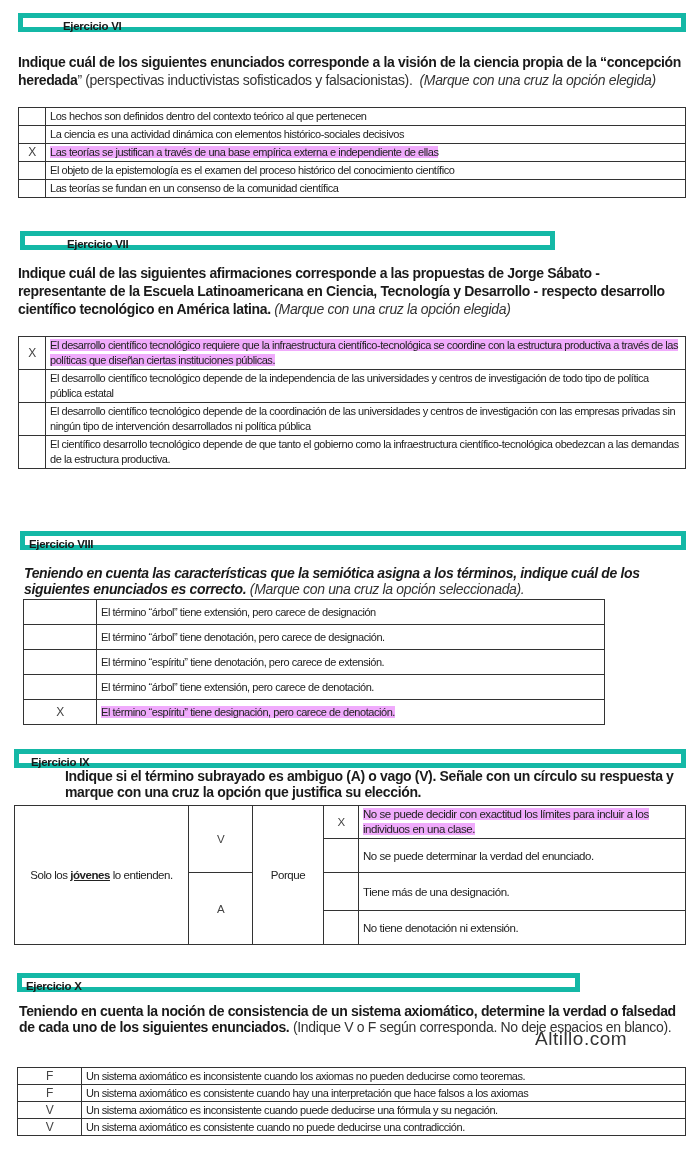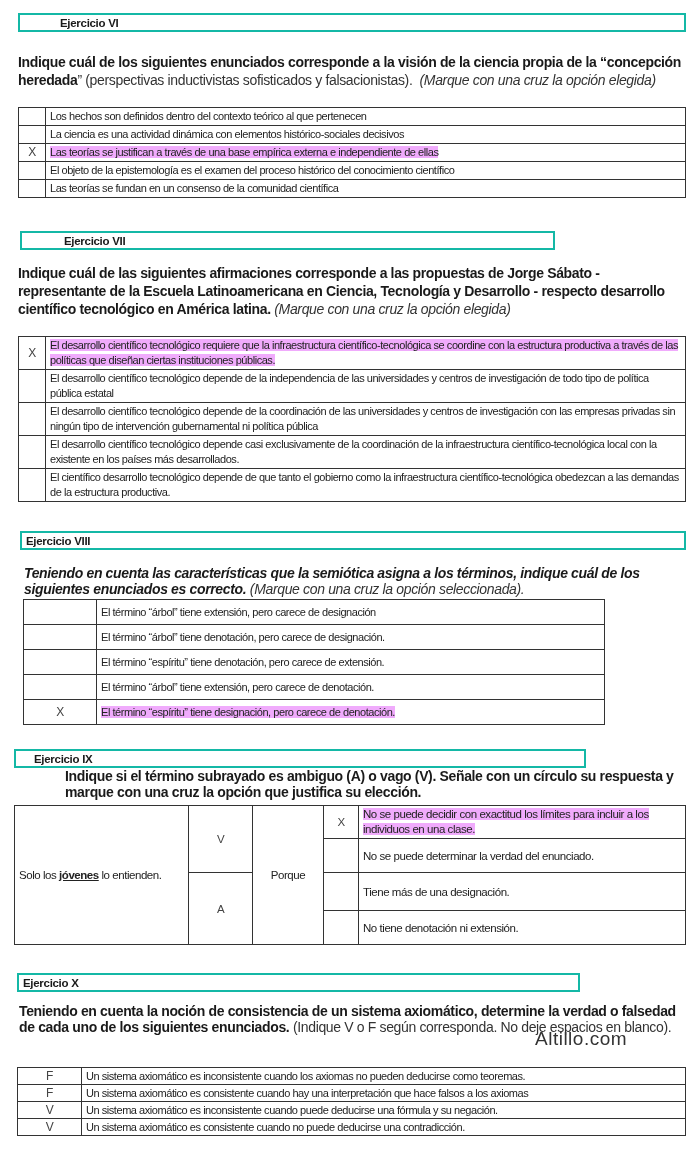--- a/index.html
+++ b/index.html
@@ -2,21 +2,21 @@
 <html><head>
 <meta charset="utf-8">
 <style>
   html, body { margin: 0; padding: 0; background: #ffffff; }
   body {
     width: 700px; height: 1150px; position: relative; overflow: hidden;
     font-family: "Liberation Sans Narrow", "Liberation Sans", sans-serif;
     color: #1a1a1a;
   }
   .hdr {
-    position: absolute; border: 2px solid #14b8a6; box-sizing: border-box;
+    position: absolute; border: 5px solid #14b8a6; box-sizing: border-box;
     font-size: 11.5px; font-weight: bold; height: 19px; line-height: 17px;
     letter-spacing: -0.3px;
   }
   .prompt {
     position: absolute; font-size: 14px; line-height: 18px; letter-spacing: -0.35px;
   }
   .prompt b { font-weight: bold; }
   .prompt i { font-style: italic; font-weight: normal; color: #333; }
   .prompt .norm { font-weight: normal; color: #333; }
   table { border-collapse: collapse; position: absolute; font-size: 11px; letter-spacing: -0.45px; color: #222; }
@@ -79,25 +79,21 @@
       <tr>
         <td class="mark" style="width: 26px;">X</td>
         <td><span class="hl">El desarrollo científico tecnológico requiere que la infraestructura científico-tecnológica se coordine con la estructura productiva a través de las políticas que diseñan ciertas instituciones públicas.</span></td>
       </tr>
       <tr>
         <td class="mark" style="width: 26px;"></td>
         <td><span>El desarrollo científico tecnológico depende de la independencia de las universidades y centros de investigación de todo tipo de política pública estatal</span></td>
       </tr>
       <tr>
         <td class="mark" style="width: 26px;"></td>
-        <td><span>El desarrollo científico tecnológico depende de la coordinación de las universidades y centros de investigación con las empresas privadas sin ningún tipo de intervención gubernamental ni política pública</span></td>
-      </tr>
-      <tr>
-        <td class="mark" style="width: 26px;"></td>
-        <td><span>El desarrollo científico tecnológico depende casi exclusivamente de la coordinación de la infraestructura científico-tecnológica local con la existente en los países más desarrollados.</span></td>
+        <td><span>El desarrollo científico tecnológico depende de la coordinación de las universidades y centros de investigación con las empresas privadas sin ningún tipo de intervención desarrollados ni política pública</span></td>
       </tr>
       <tr>
         <td class="mark" style="width: 26px;"></td>
         <td><span>El científico desarrollo tecnológico depende de que tanto el gobierno como la infraestructura científico-tecnológica obedezcan a las demandas de la estructura productiva.</span></td>
       </tr>
     </tbody>
 </table>
 
 <div class="hdr" style="left:20px; top:531px; width:666px; padding-left:4px;">
   <span>Ejercicio VIII</span>
@@ -123,38 +119,38 @@
         <td class="mark" style="width: 72px;"></td>
         <td><span>El término “árbol” tiene extensión, pero carece de denotación.</span></td>
       </tr>
       <tr>
         <td class="mark" style="width: 72px;">X</td>
         <td><span class="hl">El término “espíritu” tiene designación, pero carece de denotación.</span></td>
       </tr>
     </tbody>
 </table>
 
-<div class="hdr" style="left:14px; top:749px; width:572px; padding-left:18px;">
+<div class="hdr" style="left:14px; top:749px; width:672px; padding-left:12px;">
   <span>Ejercicio IX</span>
 </div>
 <div class="prompt" style="left:65px; top:768px; width:620px; line-height:16px; font-weight:bold;">
   <div>Indique si el término subrayado es ambiguo (A) o vago (V). Señale con un círculo su respuesta y</div>
   <div>marque con una cruz la opción que justifica su elección.</div>
 </div>
 <table class="t9" style="left:14px; top:805px; width:672px;">
   <colgroup>
     <col style="width:174px">
       <col style="width:64px">
       <col style="width:71px">
       <col style="width:35px">
       <col>
   </colgroup>
   <tbody>
     <tr>
-      <td rowspan="4" style="text-align:left; height:138px;">
+      <td rowspan="4" style="text-align:center; height:138px;">
         <span>Solo los </span><u><b>jóvenes</b></u><span> lo entienden.</span>
       </td>
       <td rowspan="2" style="text-align:center; color:#444;">V</td>
       <td rowspan="4" style="text-align:center;">Porque</td>
       <td class="mark" id="ex9m0">X</td>
       <td style="height:32px; line-height:15px;" id="ex9t0"><span class="hl">No se puede decidir con exactitud los límites para incluir a los individuos en una clase.</span></td>
     </tr>
     <tr>
       <td class="mark" id="ex9m1"></td>
       <td style="height:33px;" id="ex9t1"><span>No se puede determinar la verdad del enunciado.</span></td>

